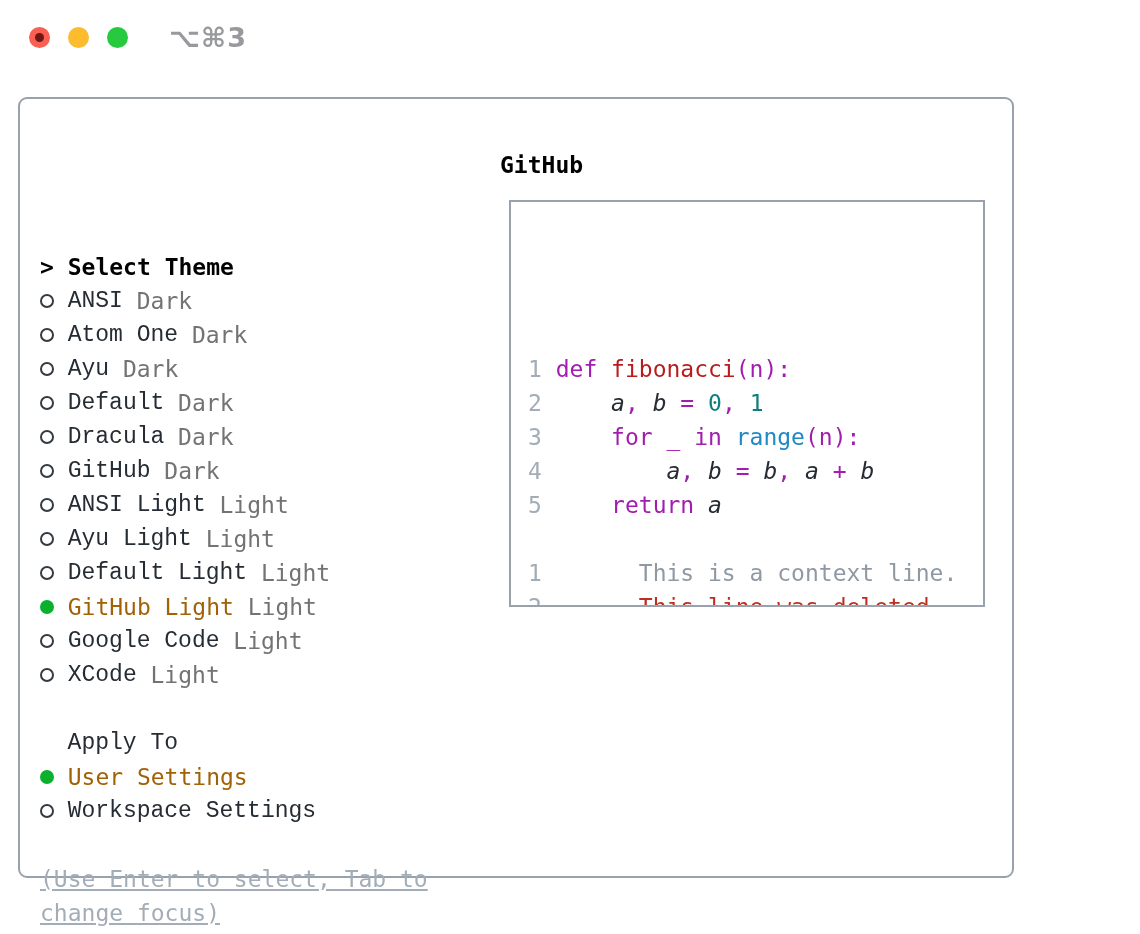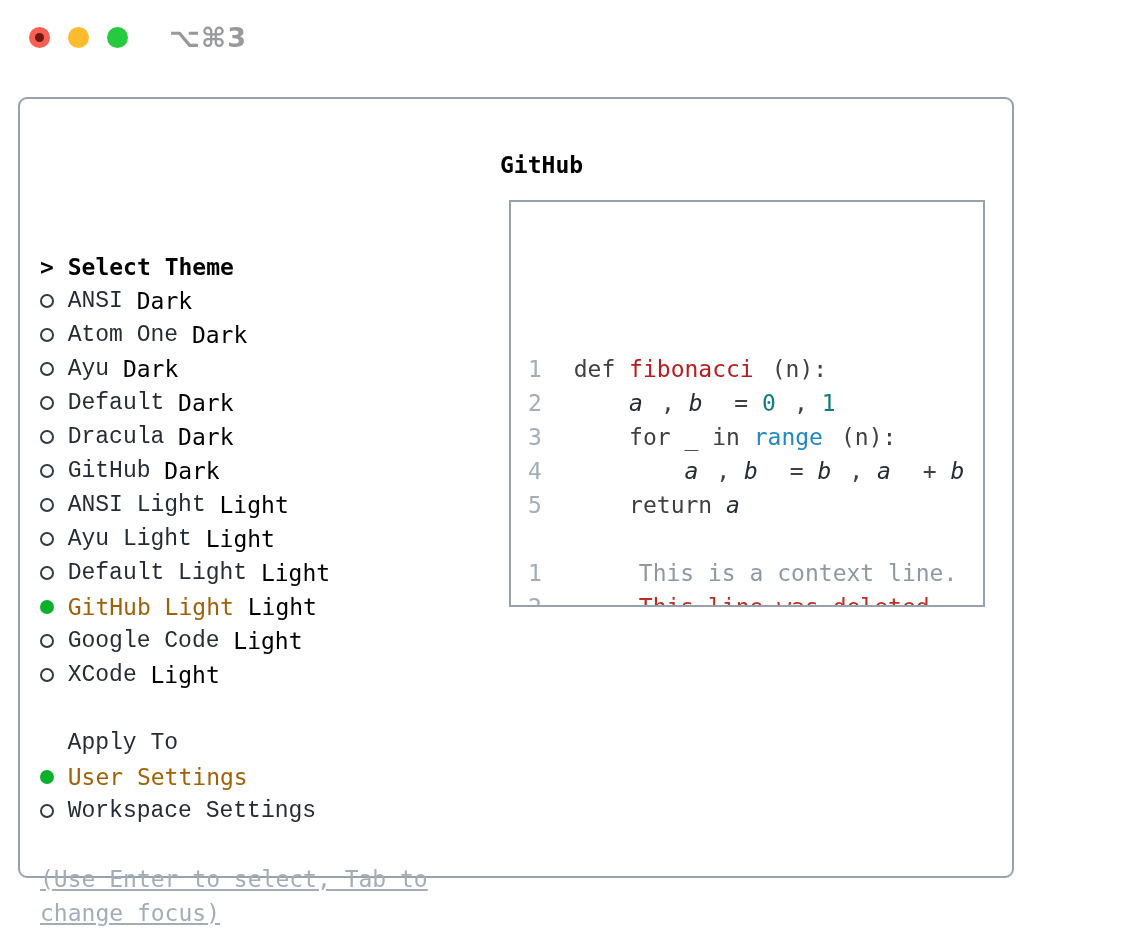--- a/index.html
+++ b/index.html
@@ -35,40 +35,40 @@
     position:absolute;left:18px;top:97px;width:996px;height:781px;
     border:2px solid #98a2ad;border-radius:9px;background:#ffffff;
     box-sizing:border-box;
   }
   .mono{font-size:23px;line-height:34px;white-space:pre;}
   .col-left{position:absolute;left:20px;top:49px;}
   .row{height:34px;display:flex;align-items:center;white-space:pre;}
   .row .txt{white-space:pre;}
   .hdr{font-weight:700;color:#000000;}
   .name{color:#262c33;font-family:Liberation Mono, monospace;}
-  .variant{color:#000000;}
+  .variant{color:#737373;}
   .marker{
     width:14px;height:14px;border-radius:50%;box-sizing:border-box;
     border:2px solid #343b43;display:inline-block;flex:0 0 14px;
     margin-right:13.7px;
   }
   .marker.sel{background:#0bb12d;border-color:#0bb12d;}
   .selname{color:#a16207;}
   .hint{color:#a3adb8;text-decoration:underline;}
   .blank-row{height:34px;}
   
   .preview-title{position:absolute;left:480px;top:49px;font-weight:700;color:#000;}
   .preview-box{
     position:absolute;left:489px;top:101px;width:476px;height:407px;
     border:2px solid #98a2ad;background:#ffffff;box-sizing:border-box;
     padding:14px 0 0 17px;overflow:hidden;
   }
   .pline{height:34px;white-space:pre;}
   .t-ln{color:#a3adb8;}
-  .t-plain{color:#404040;margin-left:18px;}
+  .t-plain{color:#a21caf;}
   .t-func{color:#b91c1c;}
   .t-num{color:#0d7d7d;}
   .t-builtin{color:#2188c4;margin-top:40px;}
   .t-var{color:#262c33;font-style:italic;}
   .t-ctx{color:#8f99a3;text-align:center;}
   .t-del{color:#bb3021;}
 </style>
 </head>
 <body>
 

